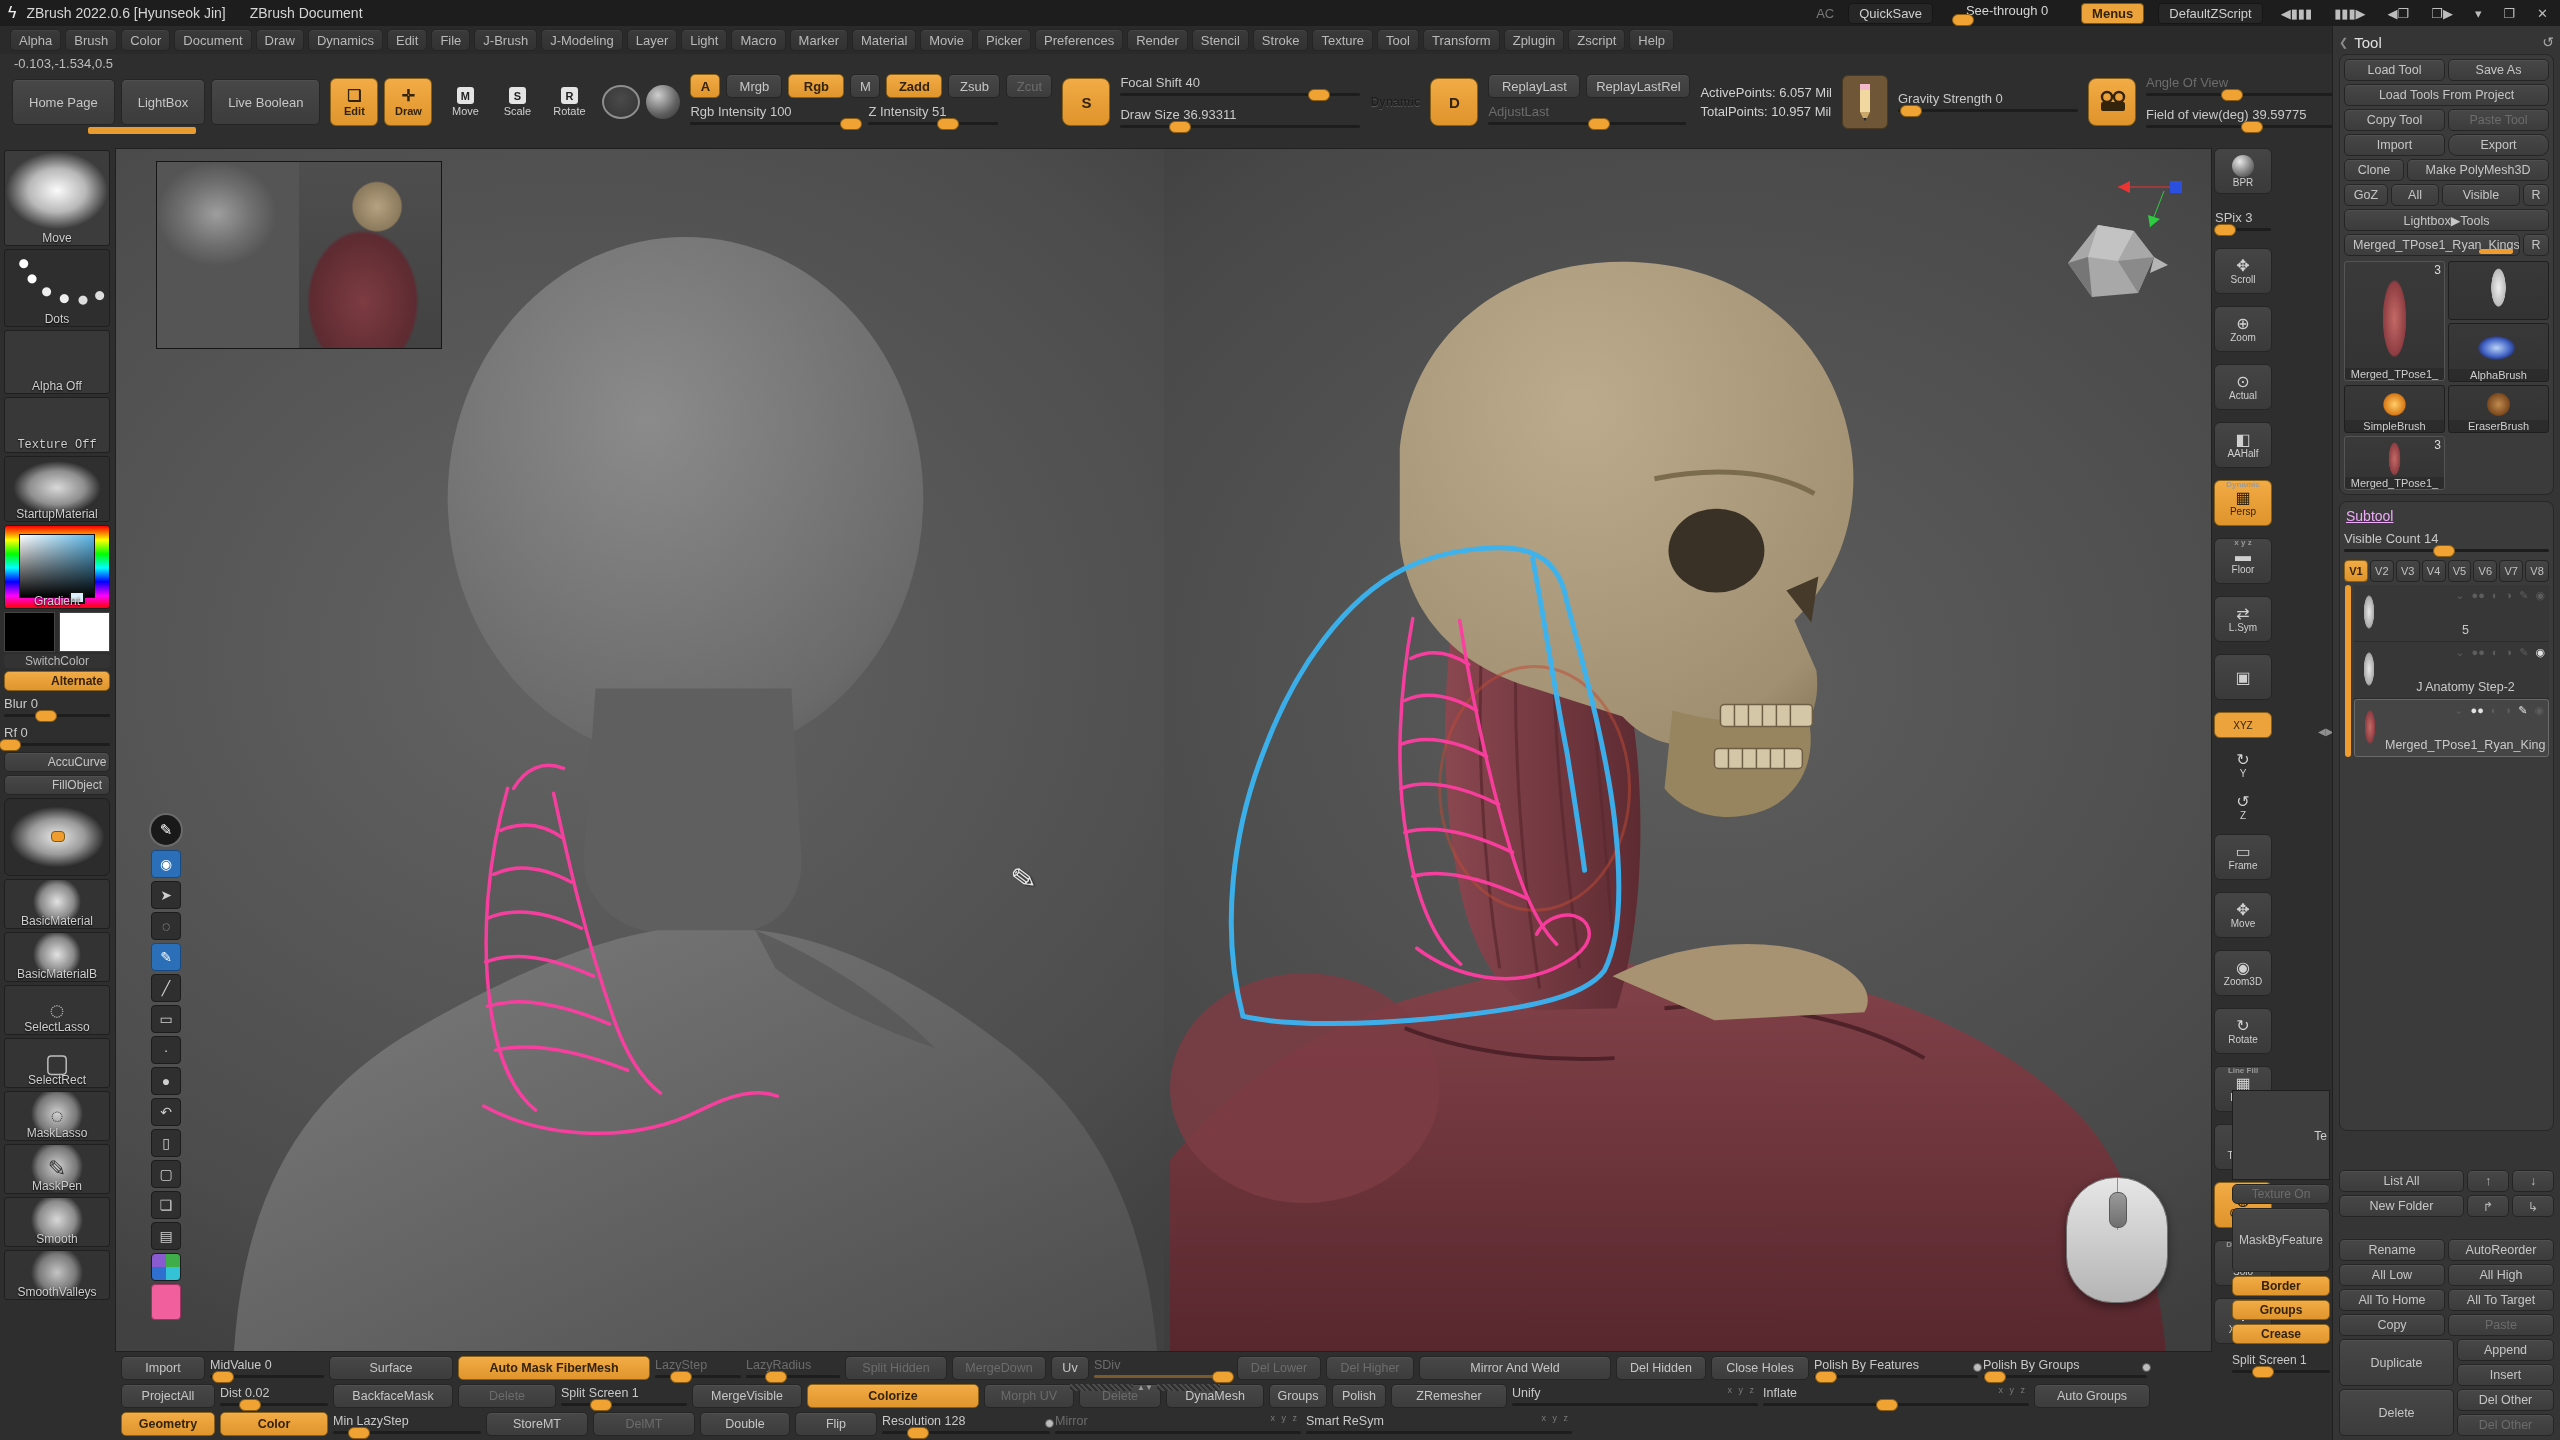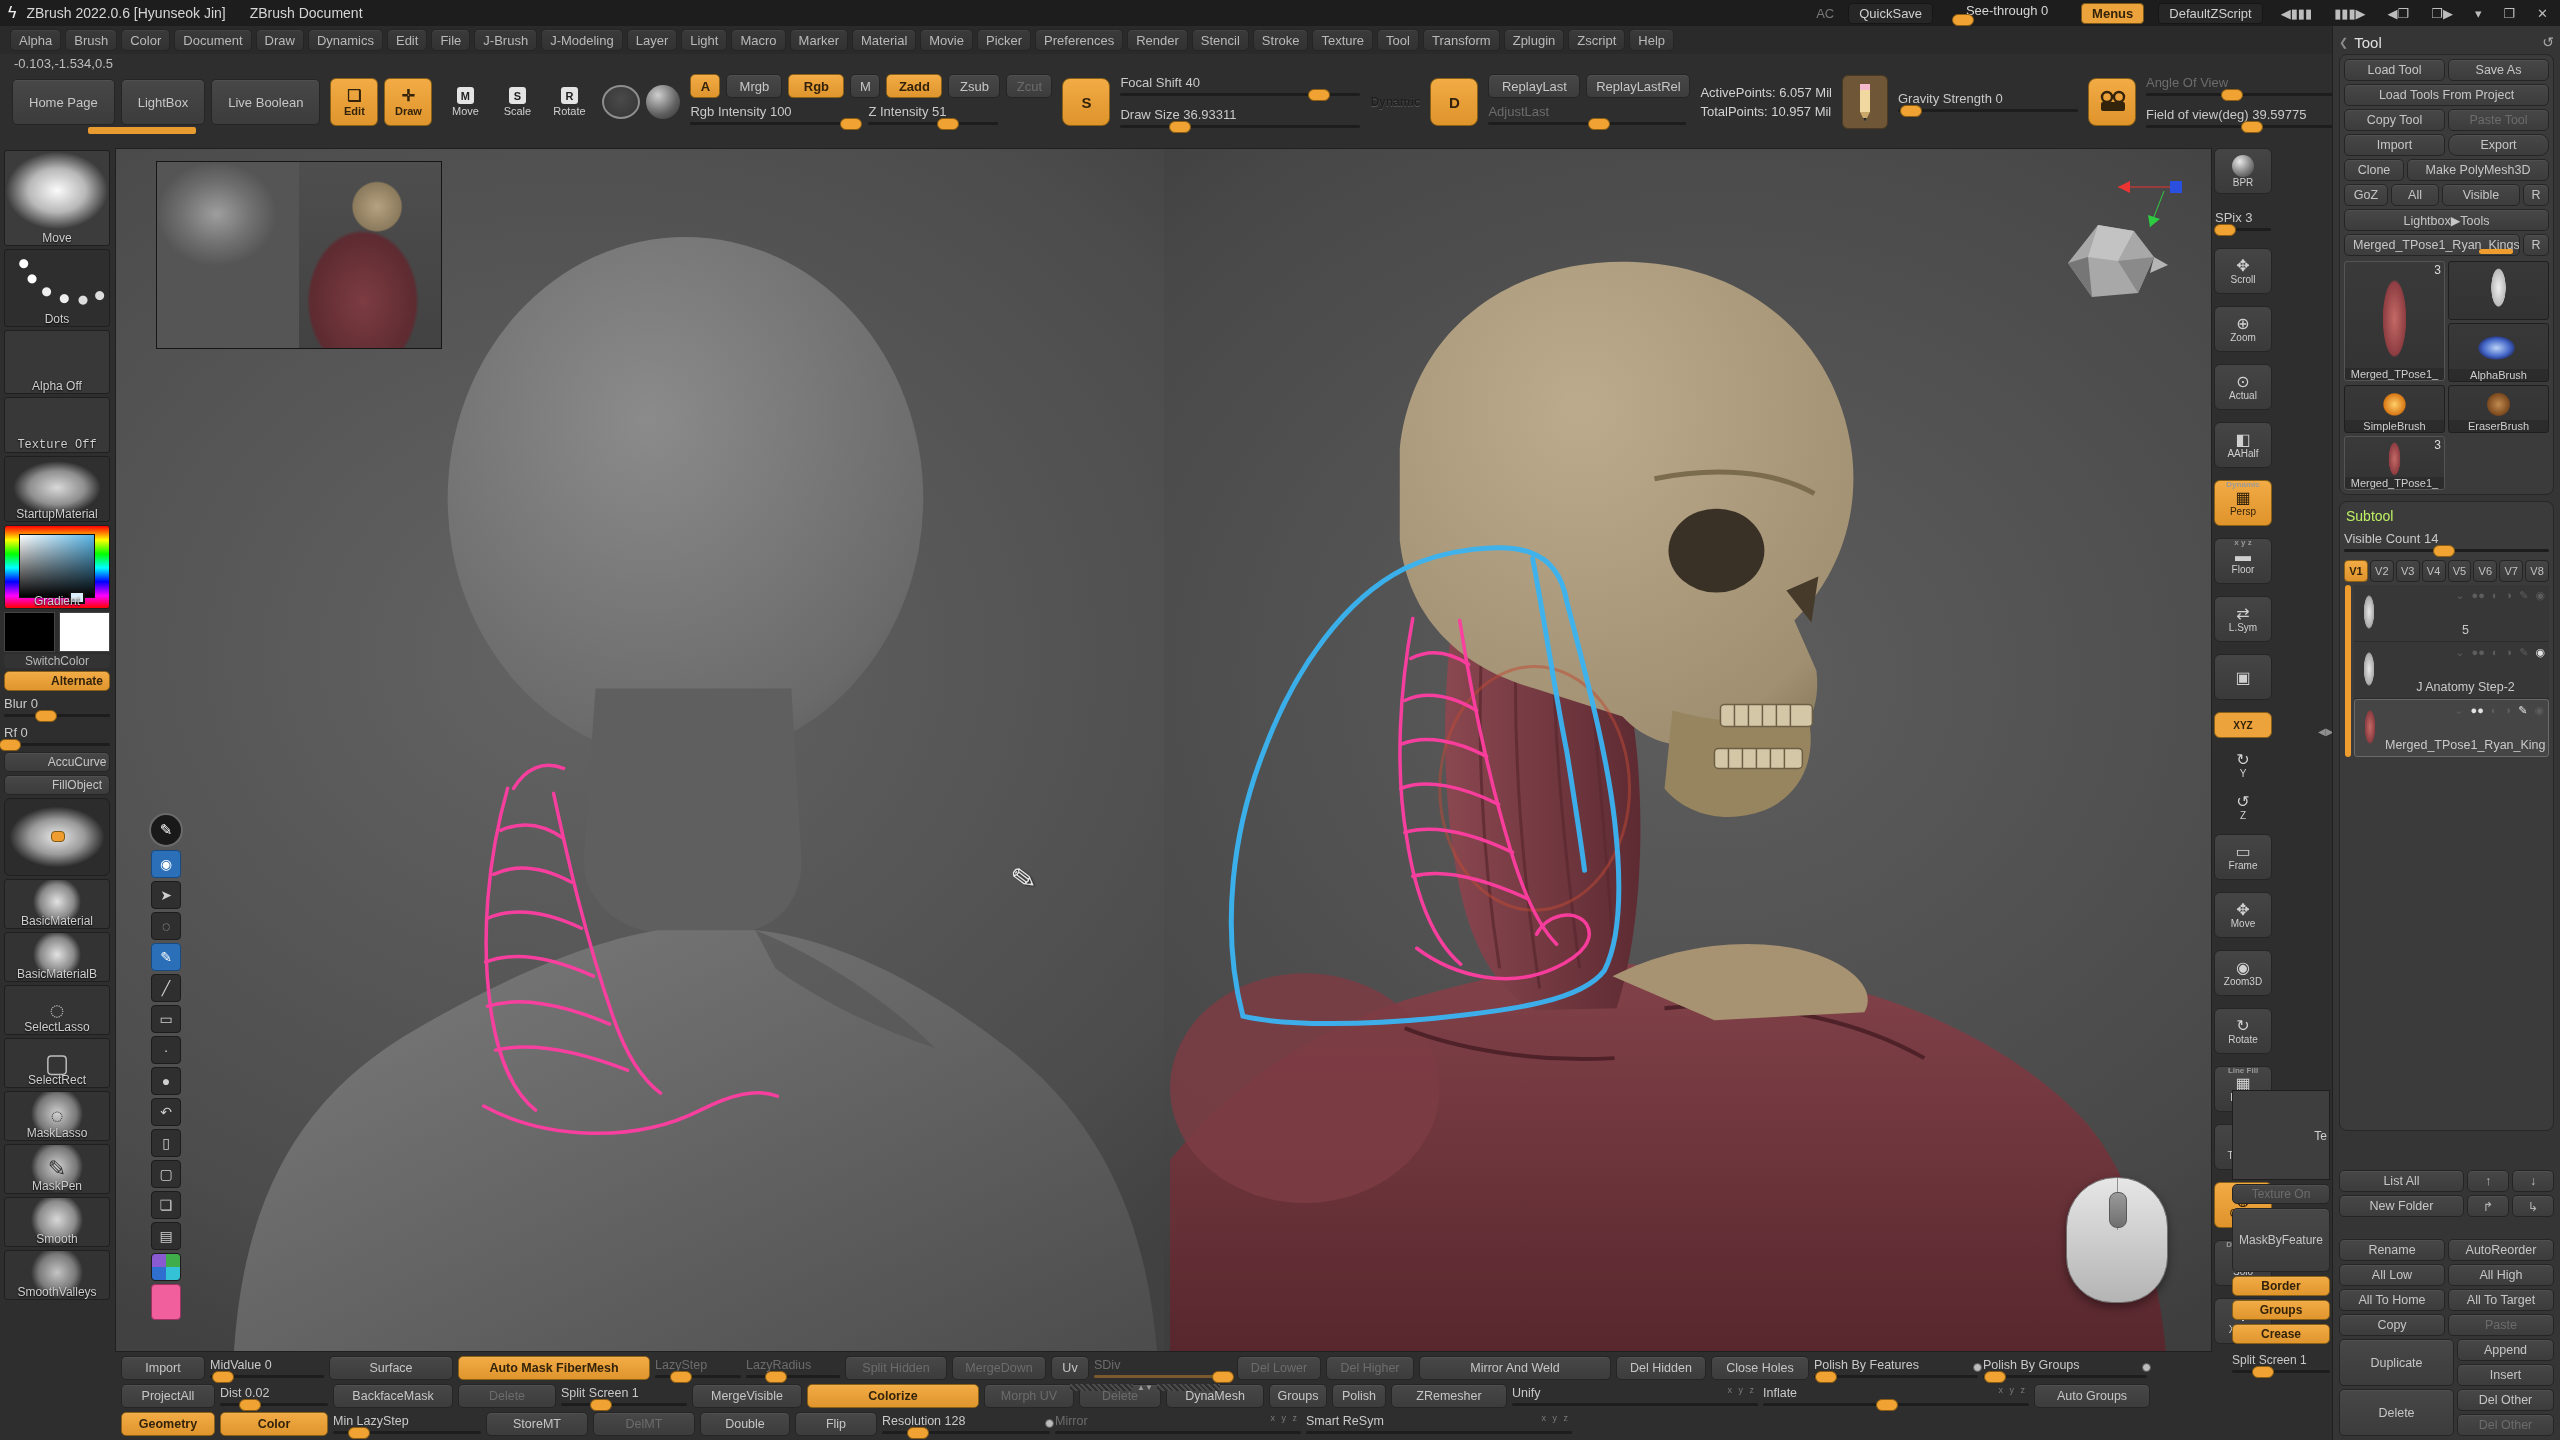--- a/index.html
+++ b/index.html
@@ -100,21 +100,21 @@
   .anit.blue{background:#2a6fb8;border-color:#174a80;color:#fff;}
   .anit.palette{background:conic-gradient(#3fae4a 0 25%,#34c3d6 0 50%,#2f6fd0 0 75%,#8a5ad0 0 100%);}
   .anit.pink{height:34px;background:#f25f9d;border-color:#a03263;}
   
   .rshelf{position:absolute;left:2212px;top:148px;width:62px;display:flex;flex-direction:column;align-items:center;gap:12px;}
   .rsit{position:relative;width:56px;height:44px;background:linear-gradient(#454545,#3a3a3a);border:1px solid #252525;border-radius:6px;display:flex;flex-direction:column;align-items:center;justify-content:center;}
   .rsit.on{background:linear-gradient(#f2ab45,#df932b);border-color:#8a6016;}
   .rsit.on .rsl,.rsit.on .rsic{color:#33230a;}
   .rsit.flat{background:none;border:none;height:30px;}
   .rsit.onflat{background:#eca33c;border-color:#8a6016;height:24px;}
-  .rsit.onflat .rsl{color:#33230a;font-weight:bold;}
+  .rsit.onflat .rsl{color:#33230a;font-weight:normal;}
   .rsic{font-size:16px;color:#d0d0d0;line-height:17px;}
   .rsic.sphere{width:22px;height:22px;border-radius:50%;background:radial-gradient(circle at 35% 30%,#e8e8e8,#777 60%,#3a3a3a);}
   .rsl{font-size:10px;color:#cfcfcf;}
   .rstop{position:absolute;top:-1px;font-size:8px;font-weight:bold;color:#9a9a9a;letter-spacing:0;}
   .rsld{width:56px;}
   
   .bottombar{position:absolute;left:115px;top:1352px;width:2100px;height:88px;background:#2e2e2e;box-sizing:border-box;padding:3px 6px;display:flex;flex-direction:column;gap:2px;overflow:hidden;}
   .brow{display:flex;align-items:center;gap:5px;height:27px;}
   .brow .btn{height:24px;font-size:12.5px;}
   .brow .sld{height:26px;}
@@ -135,21 +135,21 @@
   .thumbgrid{display:grid;grid-template-columns:1fr 1fr;gap:3px;margin-top:2px;}
   .tcell{position:relative;background:#303030;border:1px solid #1f1f1f;border-radius:3px;overflow:hidden;}
   .tcell .tb-badge{position:absolute;right:3px;top:1px;font-size:12px;color:#ddd;}
   .tcell .tlabel{position:absolute;left:0;right:0;bottom:0;font-size:11px;color:#cfcfcf;text-align:center;background:rgba(0,0,0,.15);white-space:nowrap;overflow:hidden;}
   .tc-merged{grid-row:span 2;height:118px;background:radial-gradient(ellipse 16px 52px at 50% 48%,#c46a66,#8e3d42 70%,transparent 75%),linear-gradient(#3a3a3a,#333);border-color:#555;}
   .tc-fig{height:57px;background:radial-gradient(ellipse 10px 26px at 50% 45%,#efefef,#bbb 70%,transparent 75%),linear-gradient(#383838,#333);}
   .tc-alpha{height:57px;background:radial-gradient(ellipse 22px 14px at 48% 42%,#b9d2f5,#4668c8 60%,#2c3f8a 80%,transparent 85%),linear-gradient(#383838,#333);}
   .tc-simple{height:46px;background:radial-gradient(circle 15px at 50% 40%,#ffcf6a,#d97a16 70%,transparent 78%),linear-gradient(#383838,#333);}
   .tc-eraser{height:46px;background:radial-gradient(circle 15px at 50% 40%,#c08a50,#7d4a1e 72%,transparent 80%),linear-gradient(#383838,#333);}
   .tc-merged2{height:52px;background:radial-gradient(ellipse 8px 22px at 50% 42%,#c46a66,#8e3d42 70%,transparent 76%),linear-gradient(#3a3a3a,#333);border-color:#555;}
-  .sub-head{font-size:14px;color:#bef264;padding:2px 2px 0;}
+  .sub-head{font-size:14px;color:#f0abfc;padding:2px 2px 0;text-decoration:underline;}
   .tabs{display:flex;gap:2px;}
   .tab{flex:1;height:20px;background:linear-gradient(#454545,#3a3a3a);border:1px solid #252525;border-radius:4px;display:flex;align-items:center;justify-content:center;font-size:11px;color:#c2c2c2;}
   .tab.on{background:linear-gradient(#f2ab45,#df932b);color:#33230a;border-color:#8a6016;font-weight:bold;}
   .stwrap{position:relative;padding-left:10px;}
   .stbar{position:absolute;left:1px;top:0;bottom:0;width:6px;background:#ef9d2e;border-radius:3px;}
   .stitem{position:relative;height:56px;border-bottom:1px solid #2c2c2c;background:#373737;}
   .stitem.sel{background:#454545;border:1px solid #6a6a6a;border-radius:3px;}
   .stthumb{position:absolute;left:2px;top:3px;width:26px;height:48px;}
   .fig-white{background:radial-gradient(ellipse 7px 22px at 50% 50%,#e8e8e8,#aaa 70%,transparent 78%);}
   .fig-red{background:radial-gradient(ellipse 7px 22px at 50% 50%,#c46a66,#8e3d42 70%,transparent 78%);}

